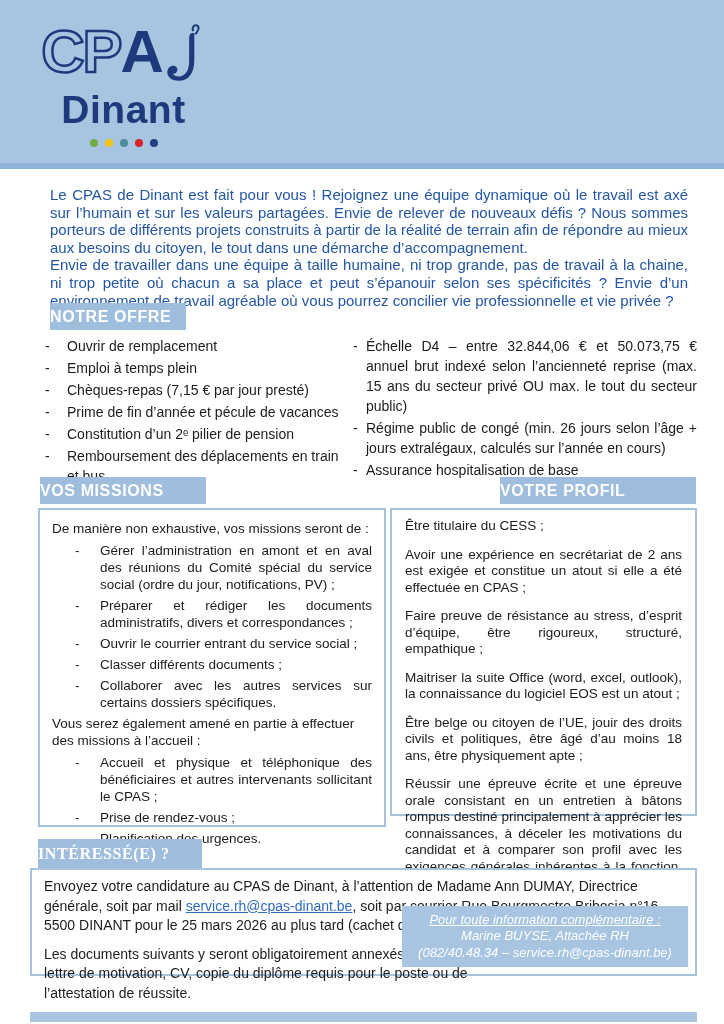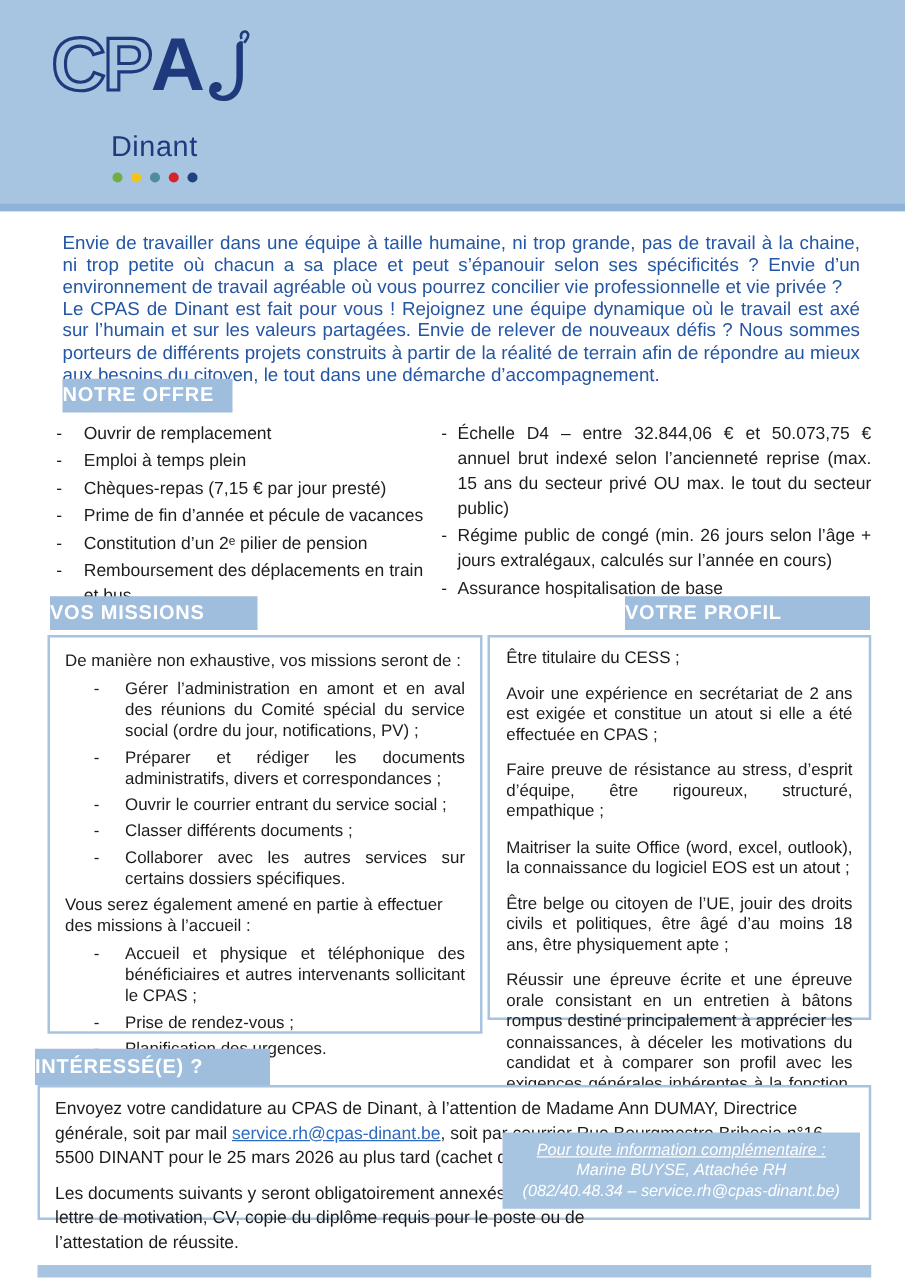--- a/index.html
+++ b/index.html
@@ -8,39 +8,39 @@
 
   
   .hdr{position:absolute;left:0;top:0;width:724px;height:163px;
        background:var(--header-blue,#a7c4e1);border-bottom:6px solid var(--header-rule,#8fb3d8);}
   .logo{position:absolute;left:26px;top:14px;width:195px;text-align:center;}
   .logo-acronym{display:flex;align-items:flex-end;justify-content:center;height:72px;
                 font-weight:bold;font-size:60px;line-height:68px;color:var(--navy,#1e3a7c);letter-spacing:-2px;}
   .lo-outline{color:transparent;-webkit-text-stroke:2.5px var(--navy,#1e3a7c);}
   .lo-solid{color:var(--navy,#1e3a7c);}
   .sax{width:42px;height:62px;margin-left:2px;}
-  .logo-city{font-size:23px;font-weight:normal;color:var(--navy,#1e3a7c);margin-top:18px;letter-spacing:0.5px;}
+  .logo-city{font-size:39px;font-weight:bold;color:var(--navy,#1e3a7c);margin-top:2px;letter-spacing:0.5px;}
   .logo-dots{display:flex;justify-content:center;gap:7px;margin-top:7px;}
   .logo-dots span{width:8px;height:8px;border-radius:50%;display:inline-block;background:#888;}
   .hdr-title{position:absolute;left:240px;top:12px;width:470px;text-align:center;color:#fff;
              font-size:30px;line-height:38px;font-weight:400;letter-spacing:0.2px;}
   .hdr-title .b{font-weight:700;}
 
   
   .intro{position:absolute;left:50px;top:186px;width:638px;color:var(--intro-blue,#2456a4);
          font-size:15px;line-height:17.6px;text-align:justify;}
   .intro p{margin:0;}
 
   
   .badge{position:absolute;background:var(--badge-blue,#9fbddc);color:#fff;font-weight:bold;
          font-size:16px;text-align:left;height:27px;line-height:27px;letter-spacing:0.6px;}
   .badge-offre{left:50px;top:303px;width:136px;}
   .badge-missions{left:40px;top:477px;width:166px;}
   .badge-profil{left:500px;top:477px;width:196px;}
-  .badge-interested{left:28px;top:839px;width:188px;height:29px;line-height:29px;}
+  .badge-interested{left:38px;top:839px;width:164px;height:29px;line-height:29px;font-family:Liberation Serif, serif;}
 
   
   .offer-left{position:absolute;left:45px;top:336px;width:303px;font-size:14px;line-height:20px;}
   .offer-right{position:absolute;left:353px;top:336px;width:344px;font-size:14px;line-height:20px;}
   .oitem{display:flex;margin-bottom:2px;}
   .offer-left .dash{flex:none;width:22px;}
   .offer-right .dash{flex:none;width:13px;}
   .offer-right .otext{text-align:justify;flex:1;}
 
   
@@ -93,22 +93,22 @@
         <span style="background: rgb(111, 174, 68);"></span>
           <span style="background: rgb(242, 195, 24);"></span>
           <span style="background: rgb(77, 139, 160);"></span>
           <span style="background: rgb(216, 35, 42);"></span>
           <span style="background: rgb(32, 64, 127);"></span>
       </div>
     </div>
   </div>
 
   <div class="intro">
+    <p>Le CPAS de Dinant est fait pour vous ! Rejoignez une équipe dynamique où le travail est axé sur l’humain et sur les valeurs partagées. Envie de relever de nouveaux défis ? Nous sommes porteurs de différents projets construits à partir de la réalité de terrain afin de répondre au mieux aux besoins du citoyen, le tout dans une démarche d’accompagnement.</p>
     <p>Envie de travailler dans une équipe à taille humaine, ni trop grande, pas de travail à la chaine, ni trop petite où chacun a sa place et peut s’épanouir selon ses spécificités ? Envie d’un environnement de travail agréable où vous pourrez concilier vie professionnelle et vie privée ?</p>
-    <p>Le CPAS de Dinant est fait pour vous ! Rejoignez une équipe dynamique où le travail est axé sur l’humain et sur les valeurs partagées. Envie de relever de nouveaux défis ? Nous sommes porteurs de différents projets construits à partir de la réalité de terrain afin de répondre au mieux aux besoins du citoyen, le tout dans une démarche d’accompagnement.</p>
   </div>
 
   <div class="badge badge-offre">NOTRE OFFRE</div>
 
   <div class="offer-left">
     <div class="oitem">
         <span class="dash">-</span>
         <span class="otext">Ouvrir de remplacement</span>
       </div>
     <div class="oitem">

